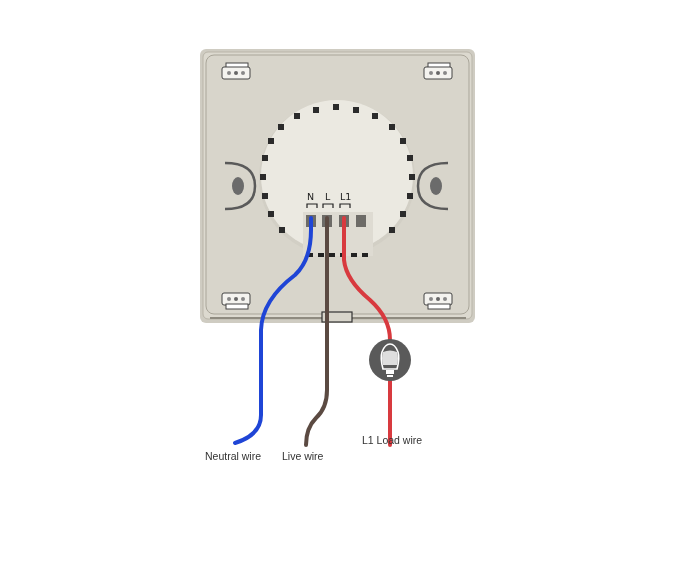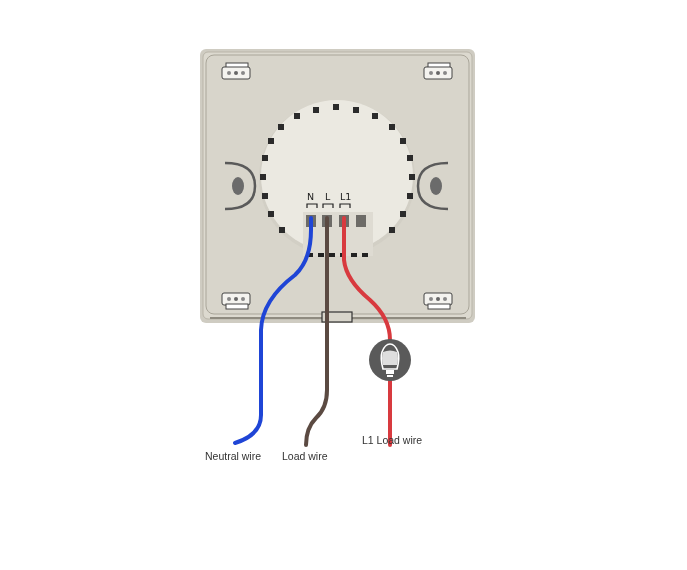--- a/index.html
+++ b/index.html
@@ -119,15 +119,15 @@
     <g>
       <circle cx="390" cy="360" r="21" fill="#5a5a5a"></circle>
       <path d="M383 369 Q380 358 382 352 Q385 344 390 344 Q395 344 398 352 Q400 358 397 369 Z" fill="#5a5a5a" stroke="#ffffff" stroke-width="1.6"></path>
       <path d="M383 352 Q390 349 397 352 Q399 358 397 365 L383 365 Q381 358 383 352 Z" fill="#dedede"></path>
       <rect x="386" y="370" width="8" height="4" fill="#ffffff"></rect>
       <rect x="387" y="375" width="6" height="2" fill="#ffffff"></rect>
     </g>
   </svg>
 
   <div class="label" style="left:205px; top:450px;">Neutral wire</div>
-  <div class="label" style="left:282px; top:450px;">Load wire</div>
+  <div class="label" style="left:282px; top:450px;">Live wire</div>
   <div class="label" style="left:362px; top:434px;">L1 Load wire</div>
 </div>
 
 </body></html>

